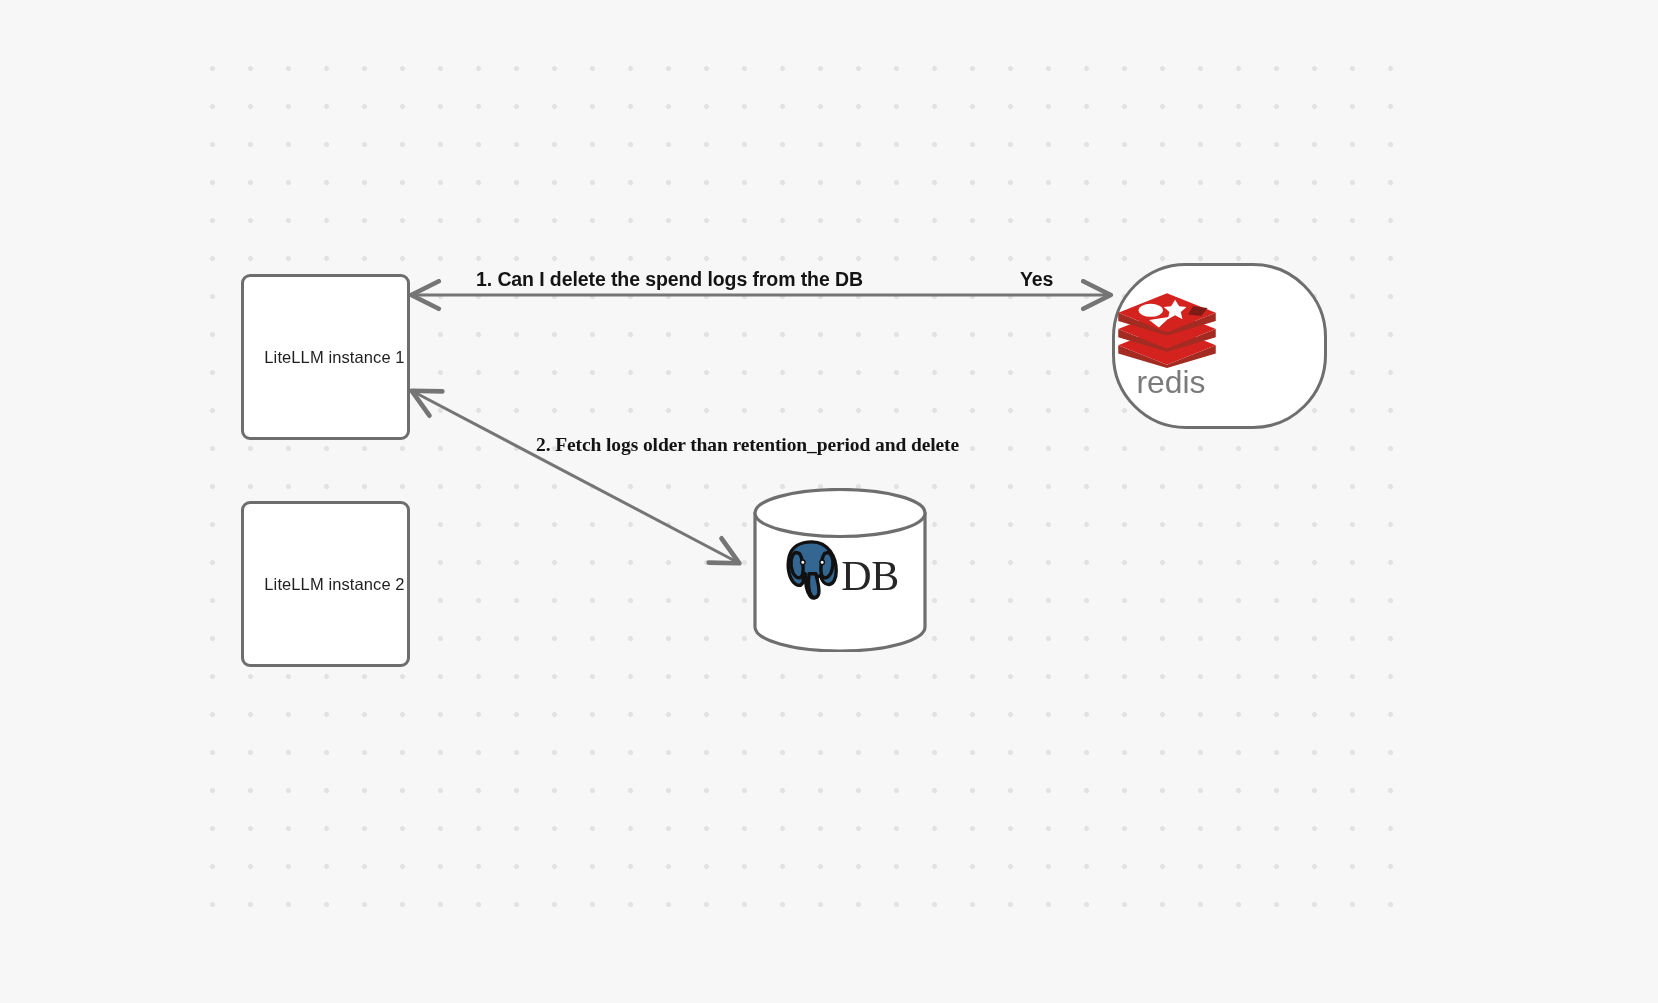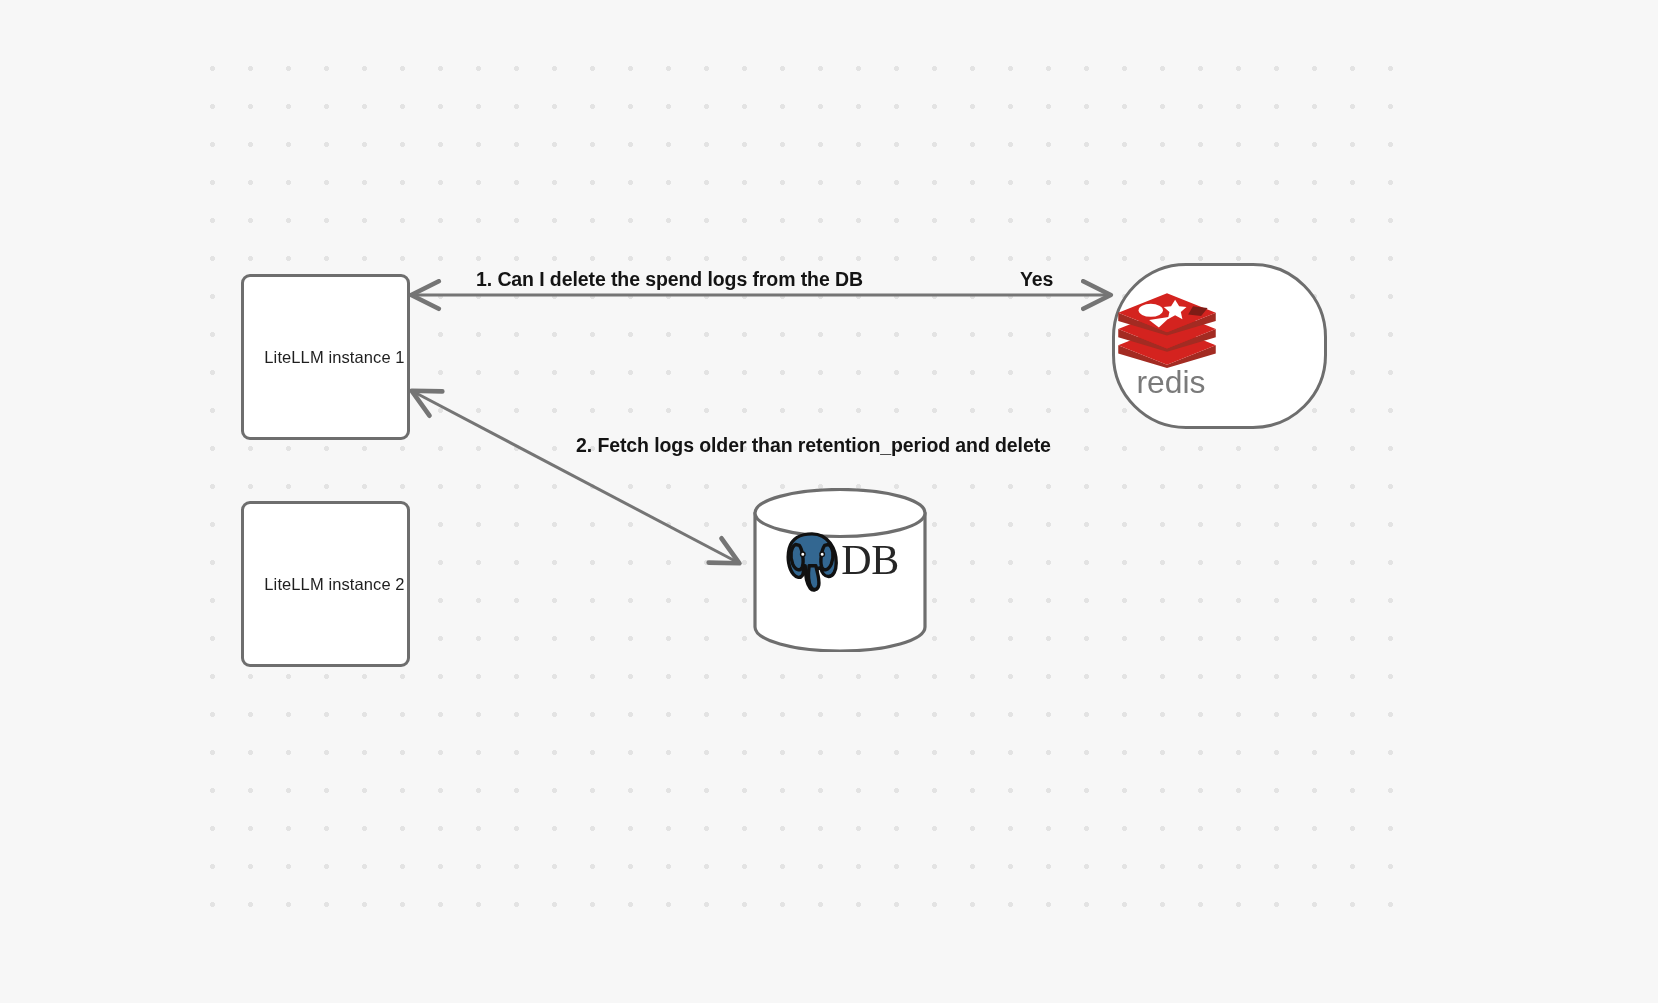--- a/index.html
+++ b/index.html
@@ -92,24 +92,24 @@
   #db-node {
     position: absolute;
     left: 752px;
     top: 488px;
     width: 176px;
     height: 164px;
   }
   #db-cyl { position: absolute; left: 0; top: 0; width: 176px; height: 164px; }
   #db-content {
     position: absolute;
-    left: 0; top: 40px;
+    left: 0; top: 48px;
     width: 176px;
     display: flex;
-    align-items: center;
+    align-items: flex-end;
     justify-content: center;
   }
   #pg-elephant { width: 62px; height: 64px; }
   #db-text {
     font-size: 42px;
     font-weight: 400;
     color: #262626;
     font-family: "Liberation Serif", serif;
     letter-spacing: -0.5px;
     margin-left: -2px;
@@ -120,21 +120,21 @@
     position: absolute;
     font-family: "Liberation Sans", sans-serif;
     font-weight: bold;
     font-size: 19.5px;
     color: #141414;
     white-space: nowrap;
     letter-spacing: -0.1px;
   }
   #label-1 { left: 476px; top: 268px; }
   #label-yes { left: 1020px; top: 268px; }
-  #label-2 { left: 576px; top: 434px; }
+  #label-2 { left: 536px; top: 434px; font-family: Liberation Serif, serif; }
 </style>
 </head>
 <body>
 
 <div id="canvas">
 
   <div id="dot-grid"></div>
 
   <svg id="edges" viewBox="0 0 1658 1003" xmlns="http://www.w3.org/2000/svg">
     <defs>

